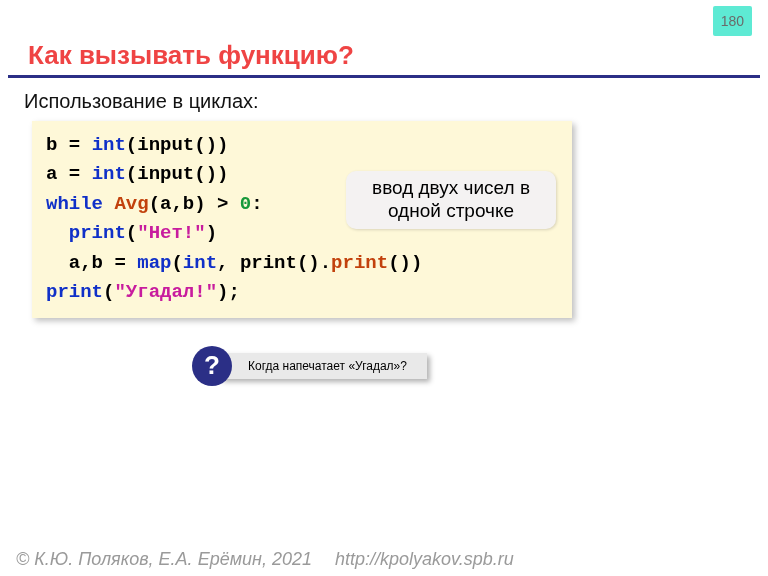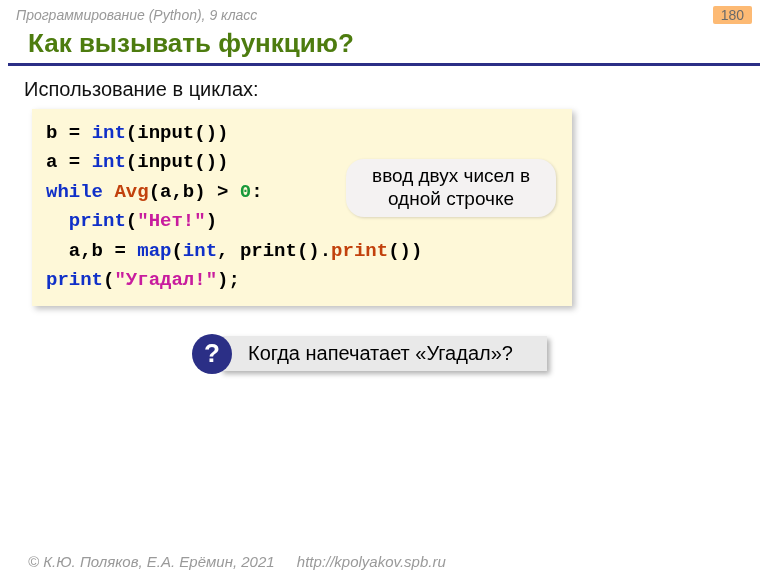--- a/index.html
+++ b/index.html
@@ -14,31 +14,31 @@
   .header-bar {
     display: flex;
     align-items: center;
     padding: 6px 16px 2px 16px;
     color: #999;
     font-style: italic;
     font-size: 14px;
   }
   .page-num {
     margin-left: auto;
-    background: #fdba74;
+    background: #5eead4;
     color: #6a6a6a;
     font-style: normal;
     font-size: 14px;
-    padding: 1px 8px;
+    padding: 7px 8px;
     border-radius: 2px;
   }
   .title {
     font-size: 26px;
     font-weight: bold;
-    color: #4d7c0f;
+    color: #ef4444;
     padding: 2px 20px 4px 20px;
     border-bottom: 3px solid #2b2f86;
     margin: 0 8px 8px 8px;
   }
   .subtitle {
     font-size: 20px;
     color: #111;
     padding: 4px 32px 8px 24px;
   }
   .code-block {
@@ -58,21 +58,21 @@
   .kw-blue { color: #1030c8; }
   .kw-teal { color: #c2410c; }
   .kw-green { color: #18993a; }
   .kw-mag { color: #c81c9e; }
   .callout {
     position: absolute;
     right: 16px;
     top: 50px;
     width: 210px;
     background: #f4f2f2;
-    border-radius: 18px;
+    border-radius: 10px;
     padding: 6px 10px;
     font-family: Arial, sans-serif;
     font-weight: normal;
     font-size: 19px;
     text-align: center;
     line-height: 1.2;
     box-shadow: 1px 1px 3px rgba(0,0,0,0.15);
     color: #000;
   }
   .q-row {
@@ -91,41 +91,40 @@
     font-weight: bold;
     display: flex;
     align-items: center;
     justify-content: center;
     z-index: 2;
     position: relative;
     left: 12px;
   }
   .q-box {
     background: #e9e9e9;
-    padding: 6px 34px 6px 28px;
-    font-size: 20px;
+    padding: 6px 20px 6px 28px;
+    font-size: 12px;
     box-shadow: 3px 3px 5px rgba(0,0,0,0.3);
     color: #000;
   }
   .footer {
     position: absolute;
     bottom: 6px;
-    left: 28px;
-    font-size: 15px;
+    left: 16px;
+    font-size: 18px;
     font-style: italic;
     color: #9a9a9a;
     text-align: center;
   }
   .footer .url { margin-left: 18px; }
 </style>
 </head>
 <body>
 
 <div class="header-bar">
-  <span>Программирование (Python), 9 класс</span>
   <span class="page-num">180</span>
 </div>
 
 <div class="title">Как вызывать функцию?</div>
 
 <div class="subtitle">Использование в циклах:</div>
 
 <div class="code-block">
   <div class="line"><span>b</span><span> = </span><span class="kw-blue">int</span><span>(input())</span></div>
   <div class="line"><span>a</span><span> = </span><span class="kw-blue">int</span><span>(input())</span></div>

